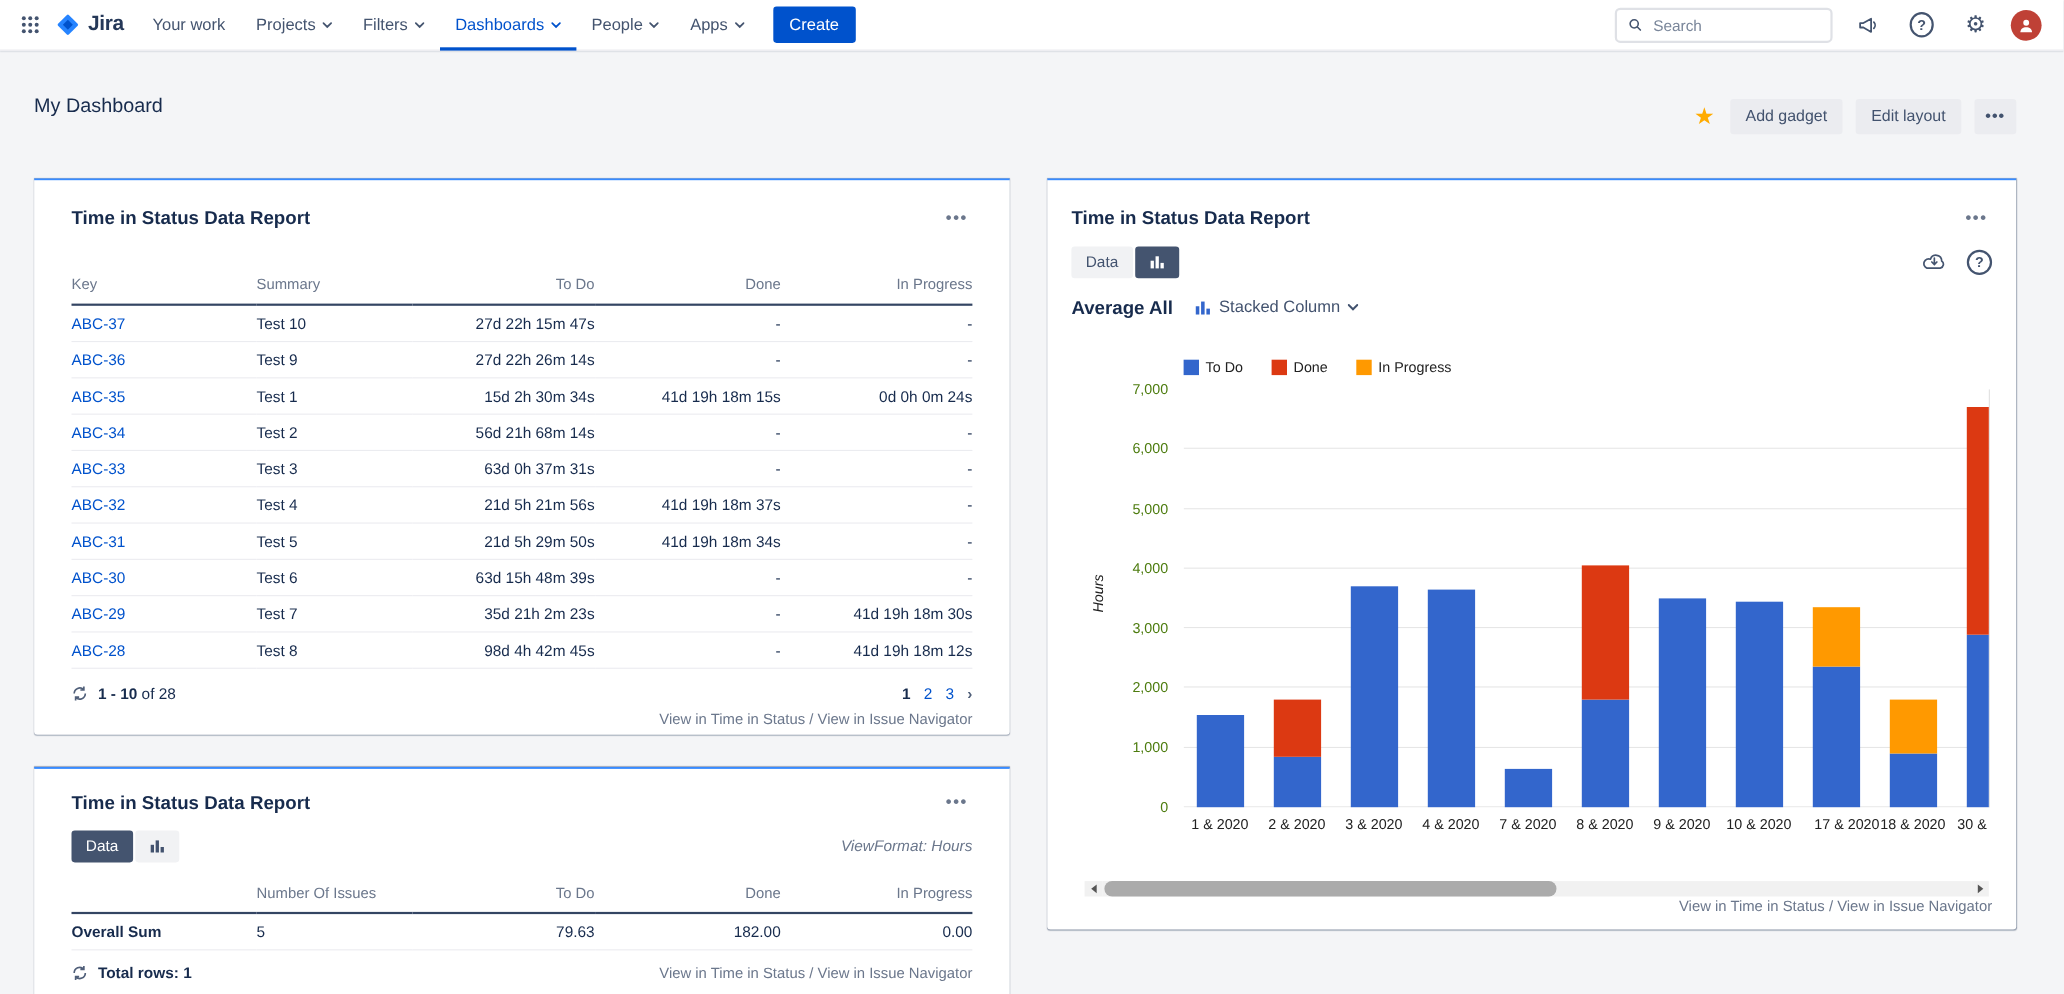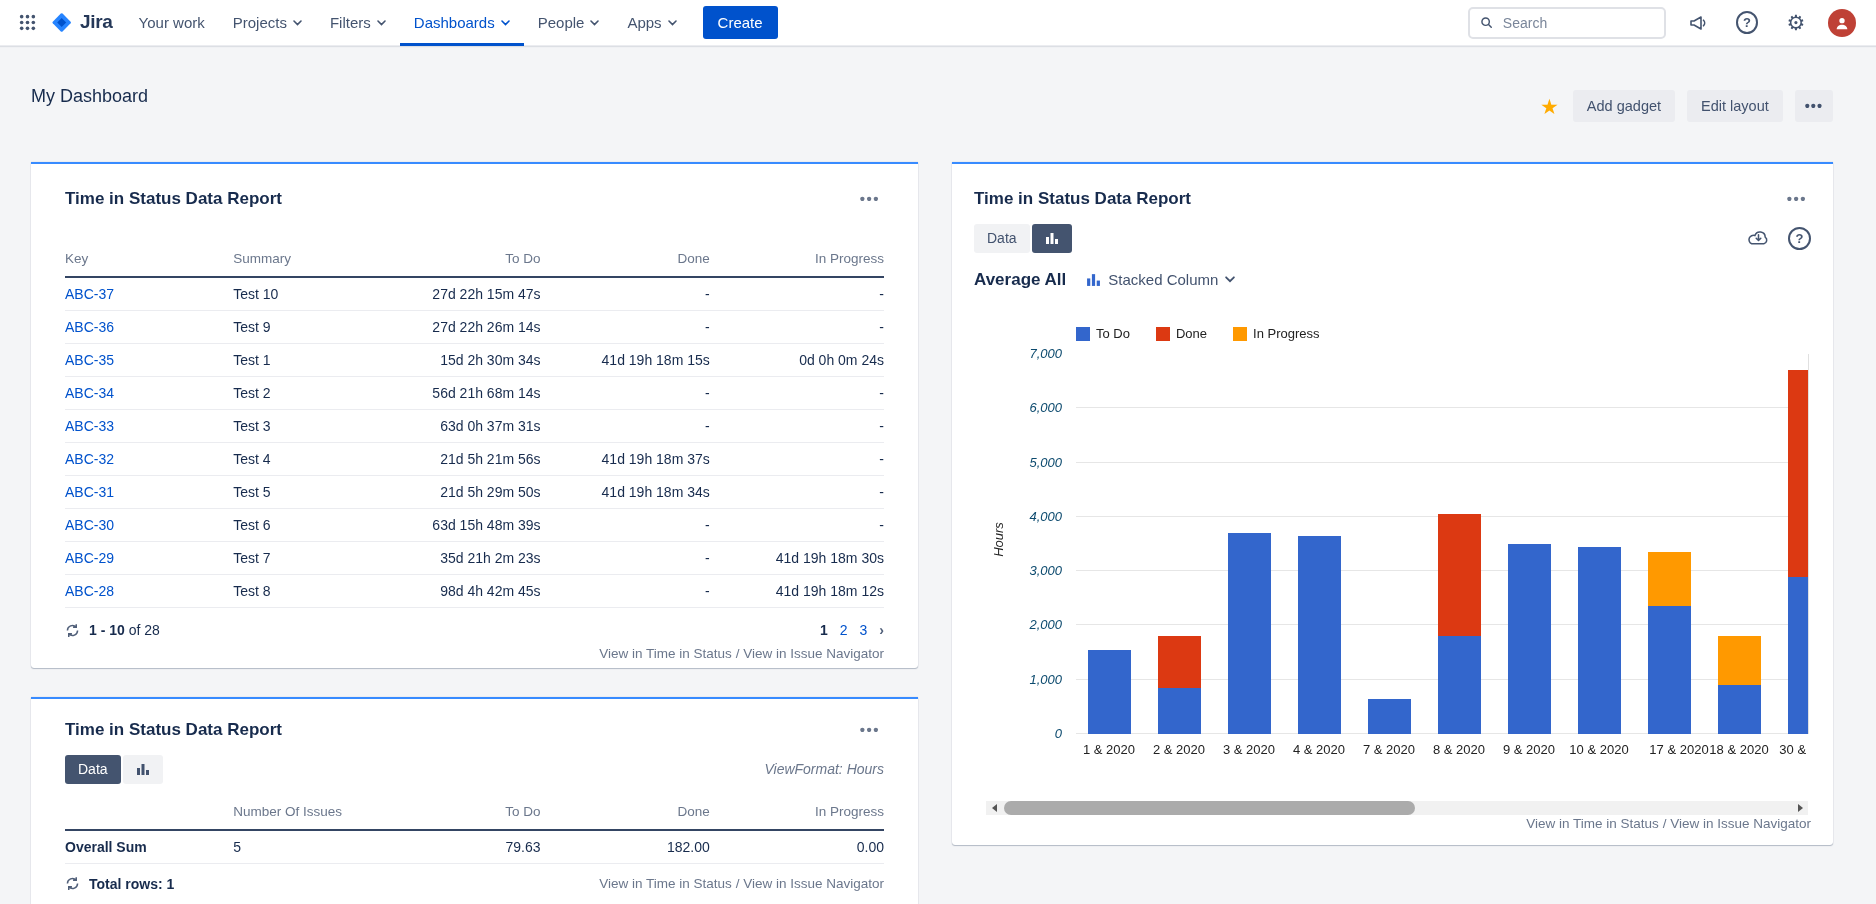--- a/index.html
+++ b/index.html
@@ -74,37 +74,37 @@
   .refresh-btn{background:none;border:none;cursor:pointer;padding:0;display:flex;align-items:center;}
   
   .toolbar{display:flex;align-items:center;margin-top:15px;}
   .toggle-group{display:flex;gap:2px;}
   .toggle{background:#F1F2F4;border:none;border-radius:3px;padding:6px 13px;font-size:14px;
     color:#42526E;cursor:pointer;display:flex;align-items:center;line-height:1.2;}
   .toggle.active{background:#44546F;color:#fff;}
   .viewformat{margin-left:auto;font-style:italic;color:#6B778C;font-size:14px;}
   .toolbar-icons{margin-left:auto;display:flex;align-items:center;gap:18px;}
   .icon-btn{background:none;border:none;cursor:pointer;padding:0;display:flex;align-items:center;color:#44546F;}
-  .card-bottom{display:flex;align-items:center;gap:9px;margin-top:12px;font-size:14px;}
+  .card-bottom{display:flex;align-items:flex-end;gap:9px;margin-top:12px;font-size:14px;}
   .card-bottom .total{font-weight:700;color:#172B4D;}
   .card-bottom .links{margin-left:auto;font-size:13.5px;color:#6B778C;}
   .card-bottom .links a{color:#6B778C;text-decoration:none;}
   
   .chart-controls{margin-top:17px;display:flex;align-items:center;gap:14px;}
   .avg-label{font-size:17px;font-weight:700;color:#172B4D;}
   .chart-type-select{display:flex;align-items:center;gap:7px;background:none;border:none;
     font-size:15px;color:#42526E;cursor:pointer;}
   
   #legend{position:absolute;left:124px;top:162px;display:flex;gap:26px;}
   .legend-item{display:flex;align-items:center;gap:6px;font-size:13px;color:#222;}
   .legend-swatch{width:14px;height:14px;display:inline-block;}
   #ylabel{position:absolute;left:14px;top:368px;width:64px;text-align:center;
     transform:rotate(-90deg);font-size:13px;font-style:italic;color:#222;}
   #yaxis{position:absolute;left:0;top:190px;width:116px;height:380px;}
-  .ytick{position:absolute;right:6px;font-size:13px;color:#0c4a6e;font-style:italic;}
+  .ytick{position:absolute;right:6px;font-size:13px;color:#4d7c0f;}
   #plot{position:absolute;left:124px;top:190px;width:733px;height:380px;overflow:hidden;
     border-right:1px solid #E0E0E0;box-sizing:border-box;}
   .gridline{position:absolute;left:0;width:100%;height:1px;background:#E6E6E6;}
   .bar-seg{position:absolute;}
   #xaxis{position:absolute;left:124px;top:578px;width:733px;height:20px;overflow:hidden;}
   .xtick{position:absolute;width:90px;text-align:center;font-size:13px;color:#222;}
   
   #chart-scrollbar{position:absolute;left:34px;top:637px;width:822px;height:14px;display:flex;align-items:center;}
   .sb-arrow{width:16px;height:14px;background:#F1F1F1;border:none;cursor:pointer;
     display:flex;align-items:center;justify-content:center;padding:0;}

